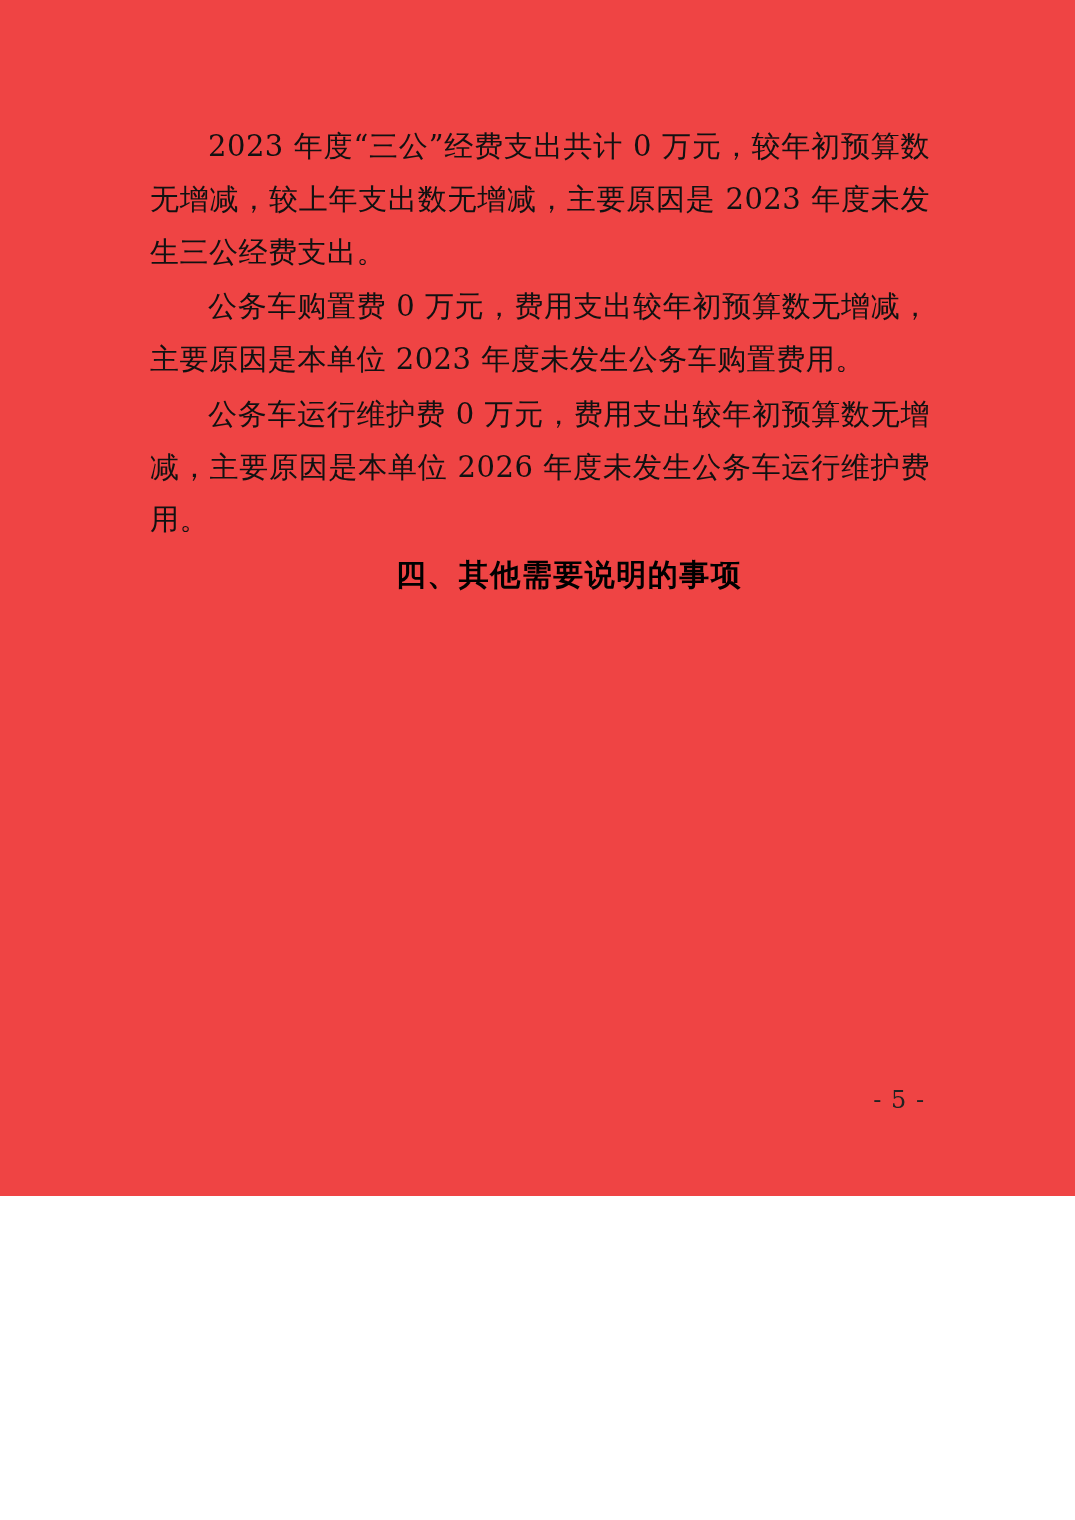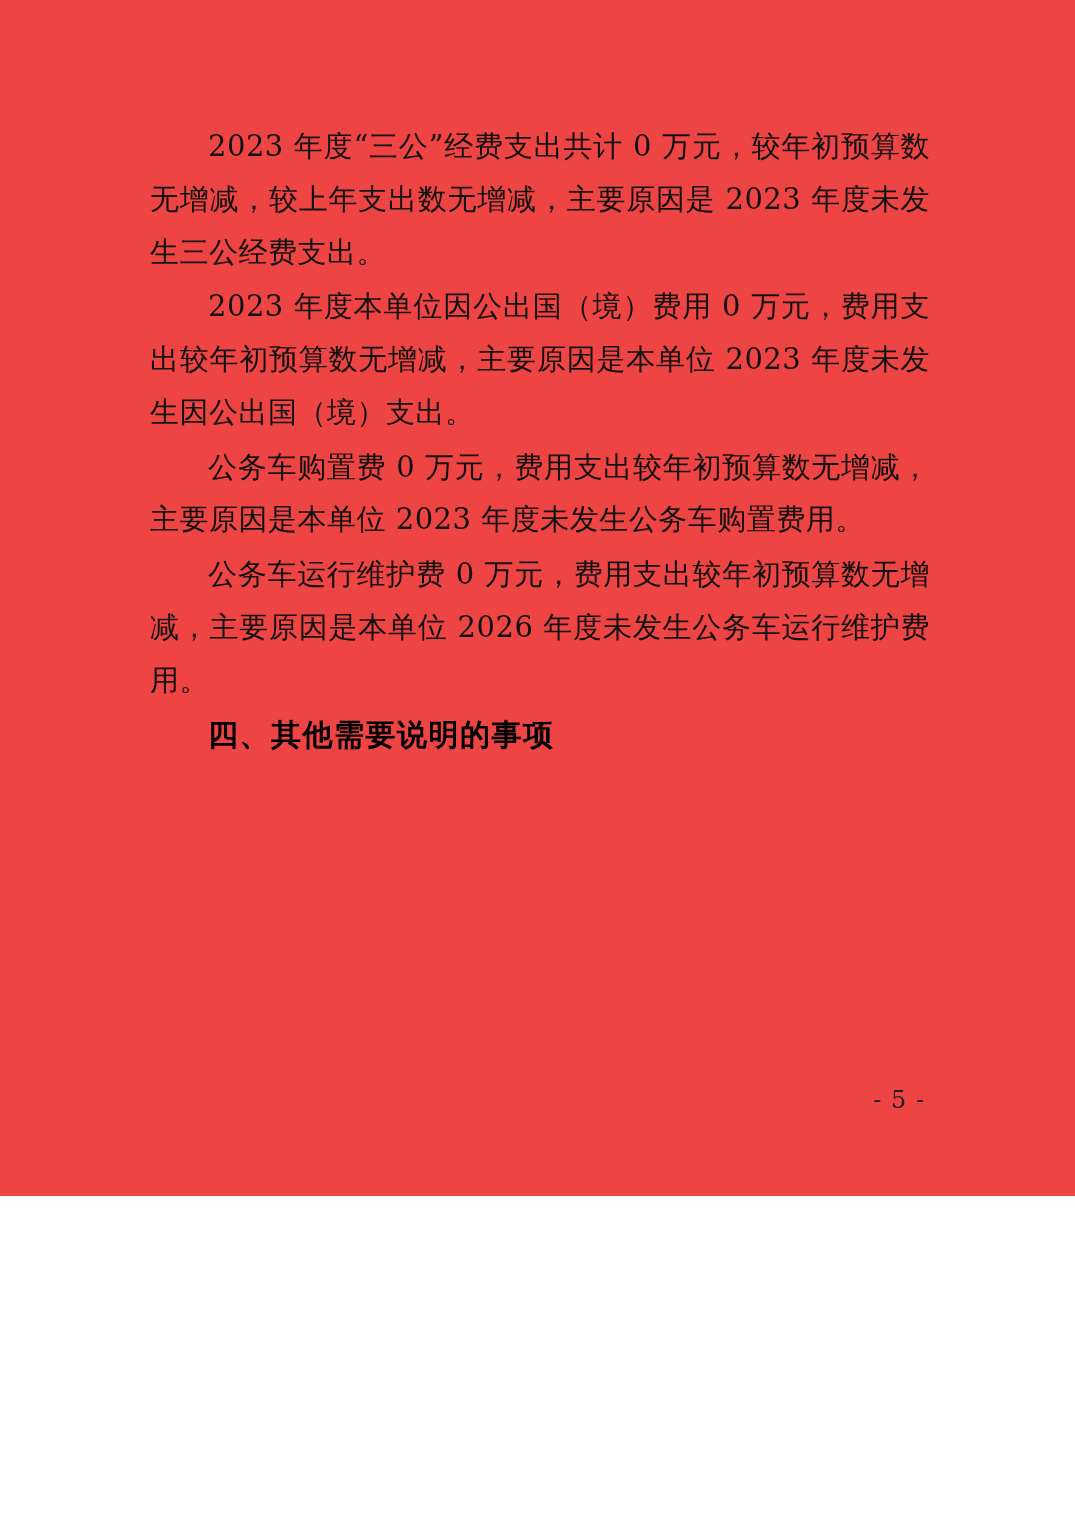--- a/index.html
+++ b/index.html
@@ -50,41 +50,41 @@
   }
   .heading-major {
     font-size: 30px;
     line-height: 1.82;
     font-weight: bold;
     margin: 0 0 2px 0;
     text-indent: 58px;
     letter-spacing: 1.5px;
     color: #000;
     font-family: "DejaVu Sans", "Liberation Sans", sans-serif;
+    text-align: center;
   }
   .page-number {
     position: absolute;
     right: 150px;
     bottom: 82px;
     font-size: 24px;
     color: #222;
     letter-spacing: 1px;
     font-family: "DejaVu Serif", "Liberation Serif", serif;
   }
 </style>
 </head>
 <body>
 
 <div class="page">
   <div class="content">
 
     <p class="para indent">2023 年度“三公”经费支出共计 0 万元，较年初预算数无增减，较上年支出数无增减，主要原因是 2023 年度未发生三公经费支出。</p>
 
 
-    <p class="para indent">2023 年度本单位因公出国（境）费用 0 万元，费用支出较年初预算数无增减，主要原因是本单位 2023 年度未发生因公出国（境）支出。</p>
 
     <p class="para indent">公务车购置费 0 万元，费用支出较年初预算数无增减，主要原因是本单位 2023 年度未发生公务车购置费用。</p>
 
     <p class="para indent">公务车运行维护费 0 万元，费用支出较年初预算数无增减，主要原因是本单位 2026 年度未发生公务车运行维护费用。</p>
 
 
 
 
     <h2 class="heading-major">四、其他需要说明的事项</h2>
 

